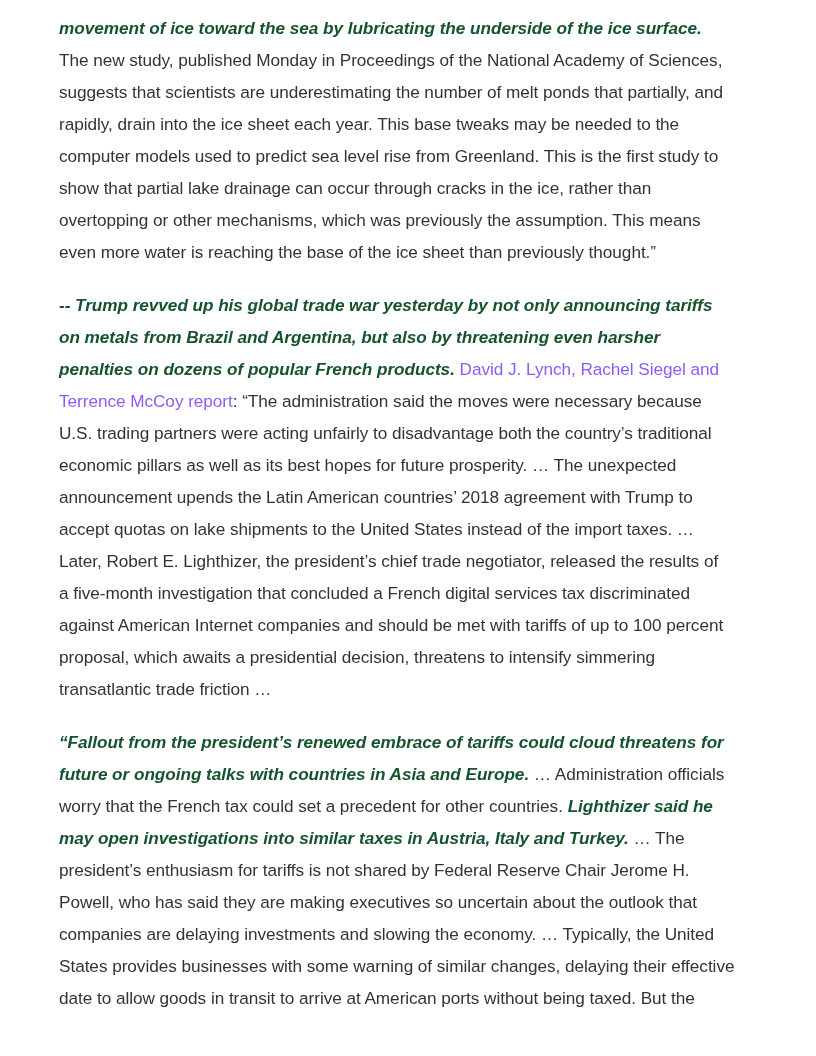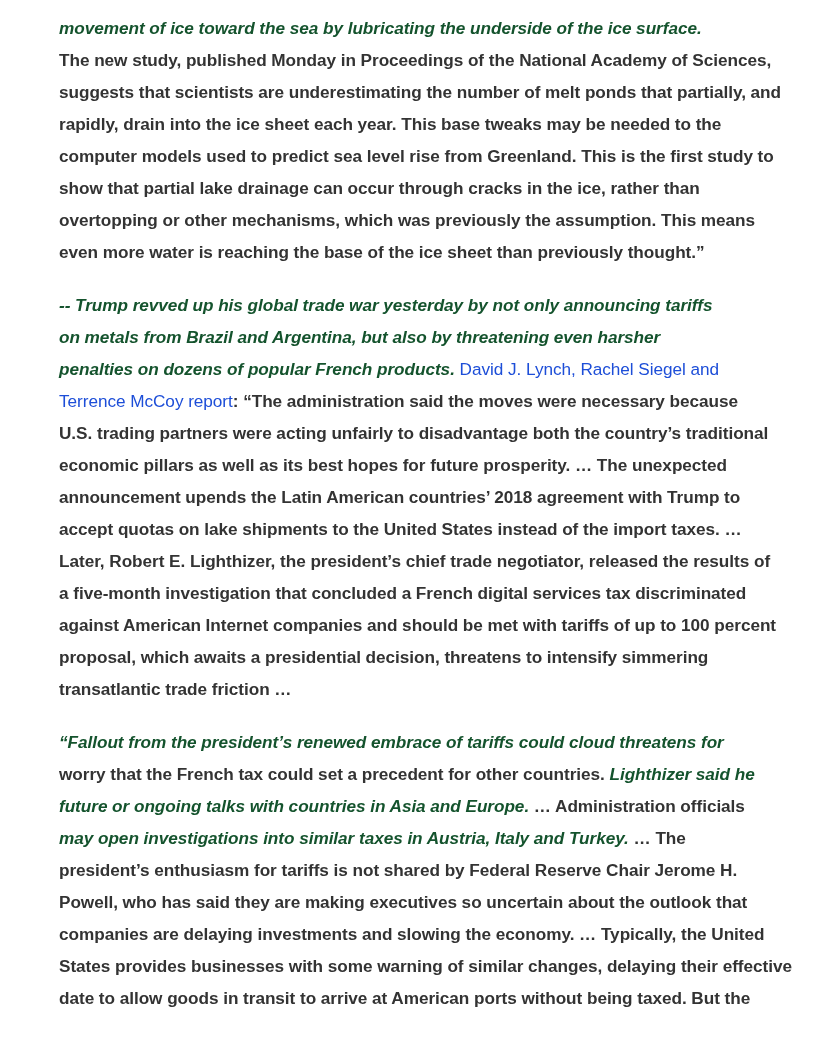--- a/index.html
+++ b/index.html
@@ -9,22 +9,22 @@
     color: #333333;
   }
   .page { position: absolute; left: 59px; top: 12px; width: 720px; }
   .para { margin: 0 0 21px 0; }
   .line {
     display: block; white-space: nowrap;
     font-size: 17.2px; line-height: 32px; height: 32px;
     letter-spacing: -0.05px;
   }
   .seg-bold { font-weight: bold; color: #14532d; font-style: italic; }
-  .seg-normal { font-weight: bold; color: #333333; }
-  .seg-link { font-weight: normal; color: #1d4ed8; text-decoration: none; cursor: pointer; }
+  .seg-normal { font-weight: normal; color: #333333; }
+  .seg-link { font-weight: normal; color: #8b5cf6; text-decoration: none; cursor: pointer; }
 </style>
 </head>
 <body>
 
 <div class="page" id="page">
     <div class="para">
       <span class="line"><span class="seg-bold">movement of ice toward the sea by lubricating the underside of the ice surface.</span></span>
       <span class="line"><span class="seg-normal">The new study, published Monday in Proceedings of the National Academy of Sciences,</span></span>
       <span class="line"><span class="seg-normal">suggests that scientists are underestimating the number of melt ponds that partially, and</span></span>
       <span class="line"><span class="seg-normal">rapidly, drain into the ice sheet each year. This base tweaks may be needed to the</span></span>
@@ -43,22 +43,22 @@
       <span class="line"><span class="seg-normal">announcement upends the Latin American countries’ 2018 agreement with Trump to</span></span>
       <span class="line"><span class="seg-normal">accept quotas on lake shipments to the United States instead of the import taxes. …</span></span>
       <span class="line"><span class="seg-normal">Later, Robert E. Lighthizer, the president’s chief trade negotiator, released the results of</span></span>
       <span class="line"><span class="seg-normal">a five-month investigation that concluded a French digital services tax discriminated</span></span>
       <span class="line"><span class="seg-normal">against American Internet companies and should be met with tariffs of up to 100 percent</span></span>
       <span class="line"><span class="seg-normal">proposal, which awaits a presidential decision, threatens to intensify simmering</span></span>
       <span class="line"><span class="seg-normal">transatlantic trade friction …</span></span>
     </div>
     <div class="para">
       <span class="line"><span class="seg-bold">“Fallout from the president’s renewed embrace of tariffs could cloud threatens for</span></span>
+      <span class="line"><span class="seg-bold">future or ongoing talks with countries in Asia and Europe.</span><span class="seg-normal"> … Administration officials</span></span>
       <span class="line"><span class="seg-normal">worry that the French tax could set a precedent for other countries. </span><span class="seg-bold">Lighthizer said he</span></span>
-      <span class="line"><span class="seg-bold">future or ongoing talks with countries in Asia and Europe.</span><span class="seg-normal"> … Administration officials</span></span>
       <span class="line"><span class="seg-bold">may open investigations into similar taxes in Austria, Italy and Turkey.</span><span class="seg-normal"> … The</span></span>
       <span class="line"><span class="seg-normal">president’s enthusiasm for tariffs is not shared by Federal Reserve Chair Jerome H.</span></span>
       <span class="line"><span class="seg-normal">Powell, who has said they are making executives so uncertain about the outlook that</span></span>
       <span class="line"><span class="seg-normal">companies are delaying investments and slowing the economy. … Typically, the United</span></span>
       <span class="line"><span class="seg-normal">States provides businesses with some warning of similar changes, delaying their effective</span></span>
       <span class="line"><span class="seg-normal">date to allow goods in transit to arrive at American ports without being taxed. But the</span></span>
     </div>
   </div>
 
 </body></html>

